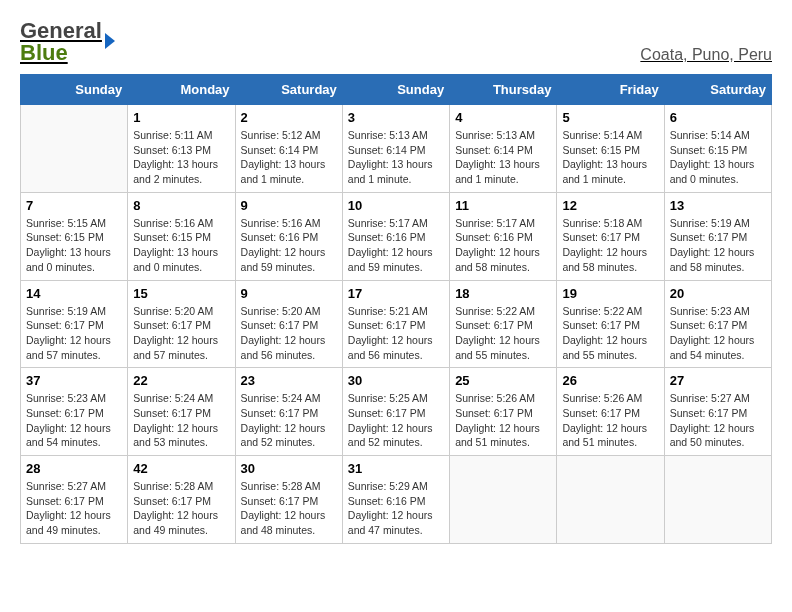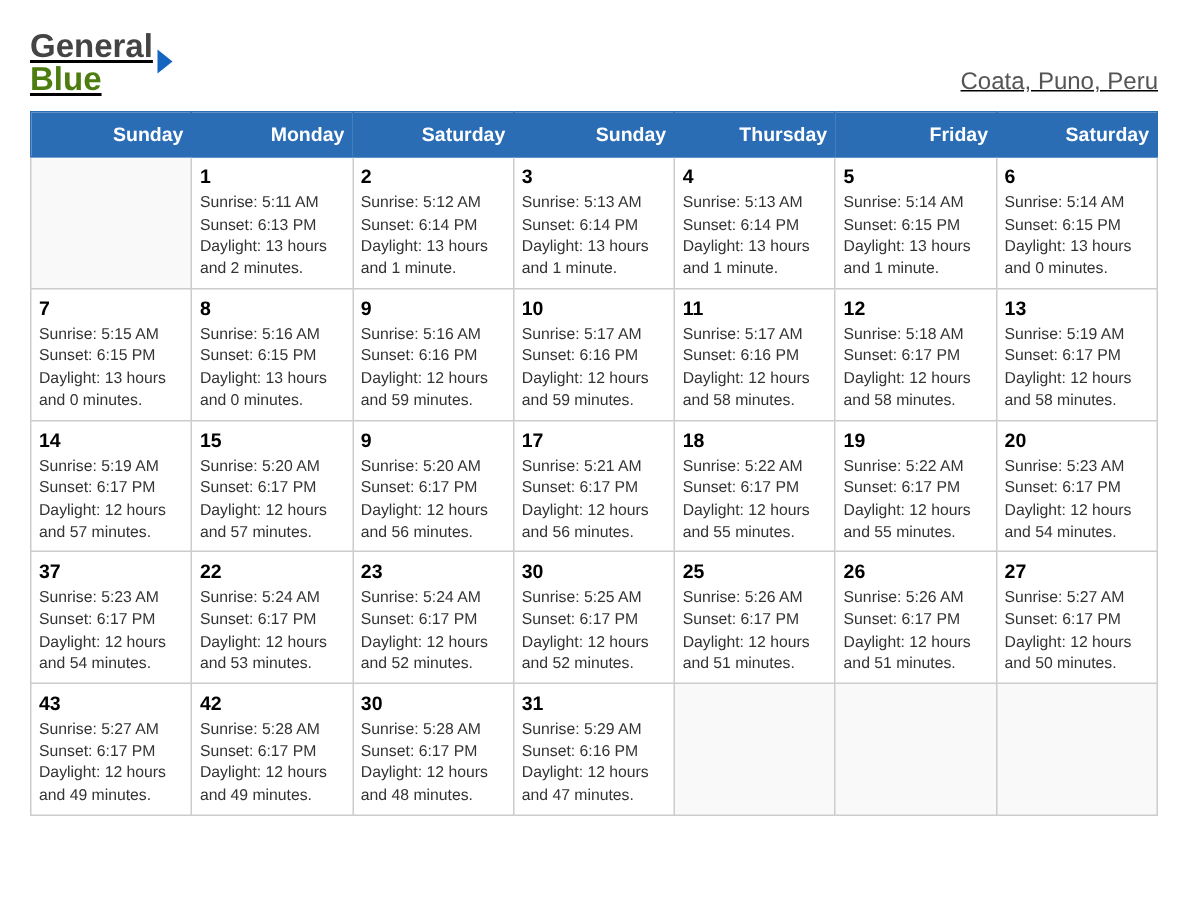--- a/index.html
+++ b/index.html
@@ -242,21 +242,21 @@
           <span class="day-number">26</span>
           <div class="day-info">Sunrise: 5:26 AM<br>Sunset: 6:17 PM<br>Daylight: 12 hours and 51 minutes.</div>
         </td>
         <td>
           <span class="day-number">27</span>
           <div class="day-info">Sunrise: 5:27 AM<br>Sunset: 6:17 PM<br>Daylight: 12 hours and 50 minutes.</div>
         </td>
       </tr>
       <tr>
         <td>
-          <span class="day-number">43</span>
+          <span class="day-number">28</span>
           <div class="day-info">Sunrise: 5:27 AM<br>Sunset: 6:17 PM<br>Daylight: 12 hours and 49 minutes.</div>
         </td>
         <td>
           <span class="day-number">42</span>
           <div class="day-info">Sunrise: 5:28 AM<br>Sunset: 6:17 PM<br>Daylight: 12 hours and 49 minutes.</div>
         </td>
         <td>
           <span class="day-number">30</span>
           <div class="day-info">Sunrise: 5:28 AM<br>Sunset: 6:17 PM<br>Daylight: 12 hours and 48 minutes.</div>
         </td>

